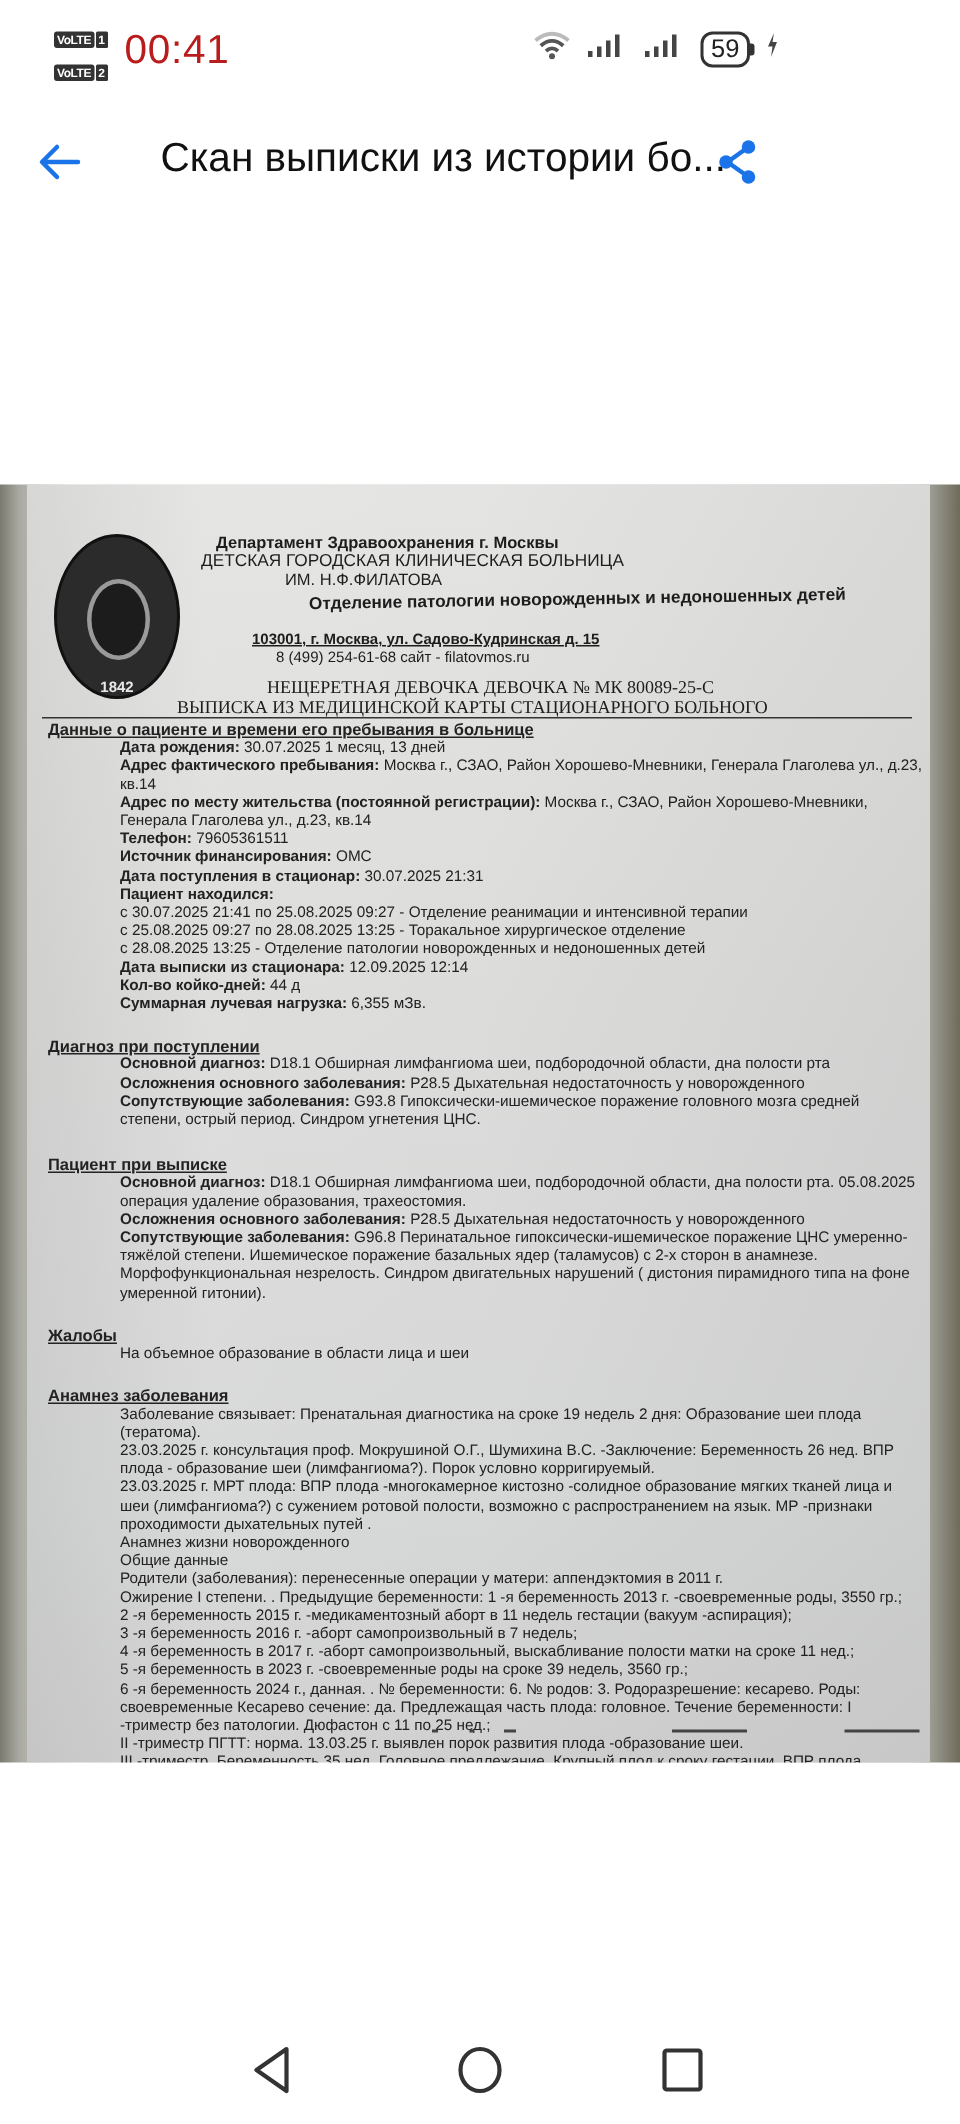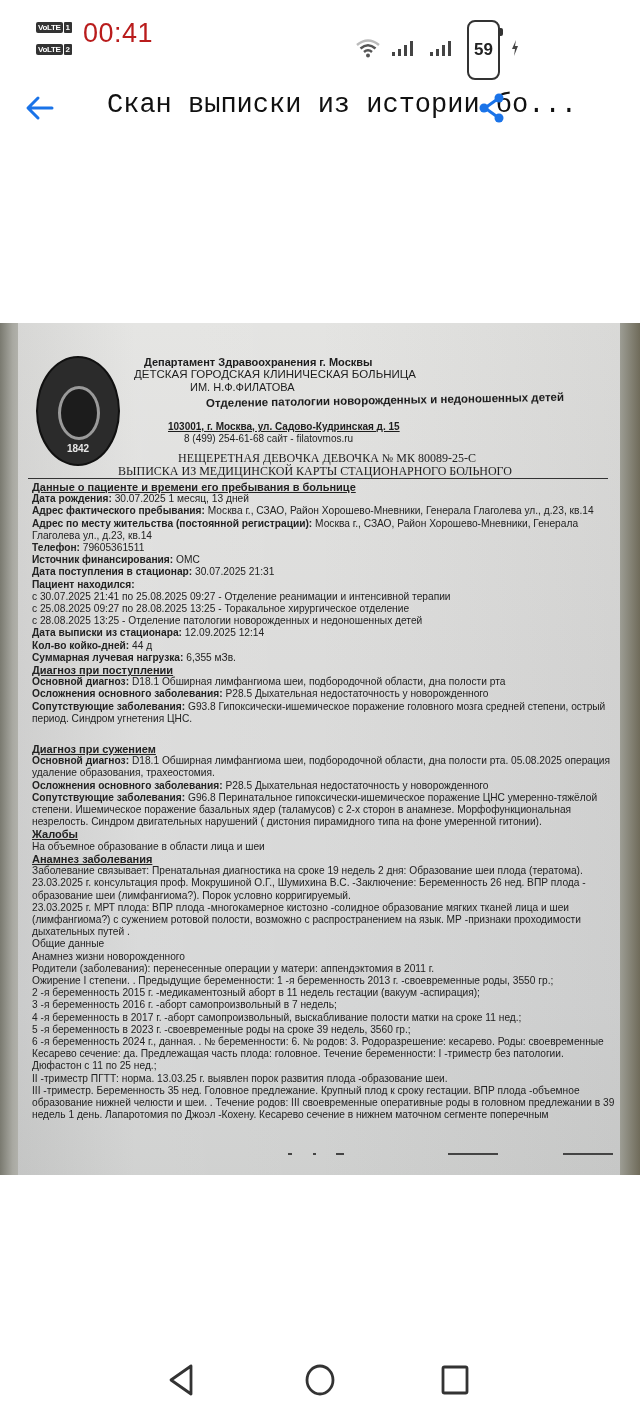--- a/index.html
+++ b/index.html
@@ -3,43 +3,43 @@
 <meta charset="utf-8">
 <style>
   html, body { margin:0; padding:0; }
   body { width:640px; height:1416px; background:#ffffff; position:relative; overflow:hidden; font-family:"Liberation Sans", sans-serif; color:#111; }
   .status-bar { position:absolute; top:0; left:0; width:550px; height:70px; }
   .volte { position:absolute; left:36px; width:40px; height:13px; }
   .volte .tag { display:inline-block; background:#333; color:#fff; font-size:8px; font-weight:bold; padding:1px 2px; border-radius:2px; line-height:9px; letter-spacing:-0.3px; }
   .volte .num { display:inline-block; background:#333; color:#fff; font-size:8px; font-weight:bold; width:8px; text-align:center; border-radius:1px; margin-left:1px; line-height:11px; }
   .clock { position:absolute; left:83px; top:18px; font-size:27px; color:#b91c1c; letter-spacing:0.5px; }
   .status-right { position:absolute; right:30px; top:20px; display:flex; align-items:center; gap:10px; }
-  .battery { border:2px solid #333; border-radius:8px; font-size:17px; padding:18px 5px; line-height:20px; color:#222; font-weight:bold; position:relative; }
+  .battery { border:2px solid #333; border-radius:8px; font-size:17px; padding:0 5px; line-height:20px; color:#222; font-weight:normal; position:relative; }
   .battery::after { content:""; position:absolute; right:-5px; top:6px; width:3px; height:8px; background:#333; border-radius:0 2px 2px 0; }
-  .app-bar { position:absolute; top:78px; left:0; width:536px; height:60px;font-family:Liberation Mono, monospace; }
+  .app-bar { position:absolute; top:78px; left:0; width:536px; height:60px; }
   .back-btn { position:absolute; left:20px; top:10px; width:40px; height:40px; display:flex; align-items:center; justify-content:center; cursor:pointer; }
   .title { position:absolute; left:107px; top:12px; font-size:27px; color:#111; white-space:nowrap; }
   .share-btn { position:absolute; right:24px; top:10px; width:40px; height:40px; display:flex; align-items:center; justify-content:center; cursor:pointer; }
 
   .scan { position:absolute; left:0; top:323px; width:640px; height:852px; overflow:hidden;
     background: linear-gradient(90deg, #7a7a70 0%, #a9a9a2 2%, #d9d9d6 7%, #dedede 30%, #d2d3d3 55%, #c7cac9 80%, #b8bbb7 95%, #6f6b5a 100%); }
   .paper { position:absolute; left:18px; top:0; width:602px; height:852px;
     background: linear-gradient(180deg, #e4e4e2 0%, #dcdcdb 40%, #d6d7d7 80%, #cfd0cf 100%); }
   .paper-shade { position:absolute; inset:0; background: linear-gradient(90deg, rgba(120,120,120,0.12) 0%, rgba(255,255,255,0.05) 20%, rgba(0,0,0,0) 50%, rgba(120,120,120,0.1) 100%); pointer-events:none; }
   .logo { position:absolute; left:18px; top:33px; width:80px; height:106px; border-radius:50%; background:#2b2b2b; border:2px solid #111; display:flex; flex-direction:column; align-items:center; justify-content:flex-end; }
   .logo .inner { position:absolute; left:20px; top:28px; width:36px; height:48px; border-radius:50%; border:3px solid #9a9a9a; background:#1c1c1c; }
-  .logo .year { color:#e8e8e8; font-size:10px; font-weight:bold; margin-bottom:10px; position:relative; z-index:1; }
+  .logo .year { color:#e8e8e8; font-size:10px; font-weight:bold; position:relative; z-index:1; }
   .hdr { position:absolute; font-size:11px; color:#1d1d1d; white-space:nowrap; }
   .b { font-weight:bold; }
   .serif { font-family:"Liberation Serif", serif; }
   .rule { position:absolute; left:10px; width:580px; height:1px; background:#333; }
   .body-text { position:absolute; left:14px; top:158px; width:584px; font-size:10.2px; line-height:12.2px; color:#222; }
-  .body-text .sec { font-weight:bold; text-decoration:underline; font-size:11px; margin-top:0; }
+  .body-text .sec { font-weight:bold; text-decoration:underline; font-size:11px; margin-top:16px; }
   .body-text .sec.first { margin-top:0; }
-  .body-text .ln { white-space:normal; }
+  .body-text .ln { white-space:normal;margin-left:48px; }
   .body-text .lbl { font-weight:bold; }
   .footer-marks { position:absolute; bottom:18px; left:0; width:100%; height:4px; }
   .footer-marks span { position:absolute; height:2px; background:#444; }
 
   .nav-bar { position:absolute; left:0; top:1340px; width:640px; height:76px; }
   .nav-btn { position:absolute; top:18px; width:44px; height:44px; display:flex; align-items:center; justify-content:center; cursor:pointer; }
 </style>
 </head>
 <body>
 
@@ -136,34 +136,34 @@
       <div class="ln">с 28.08.2025 13:25 - Отделение патологии новорожденных и недоношенных детей</div>
       <div class="ln"><span class="lbl">Дата выписки из стационара:</span> <span>12.09.2025 12:14</span></div>
       <div class="ln"><span class="lbl">Кол-во койко-дней:</span> <span>44 д</span></div>
       <div class="ln"><span class="lbl">Суммарная лучевая нагрузка:</span> <span>6,355 мЗв.</span></div>
 
       <div class="sec">Диагноз при поступлении</div>
       <div class="ln"><span class="lbl">Основной диагноз:</span> <span>D18.1 Обширная лимфангиома шеи, подбородочной области, дна полости рта</span></div>
       <div class="ln"><span class="lbl">Осложнения основного заболевания:</span> <span>P28.5 Дыхательная недостаточность у новорожденного</span></div>
       <div class="ln"><span class="lbl">Сопутствующие заболевания:</span> <span>G93.8 Гипоксически-ишемическое поражение головного мозга средней степени, острый период. Синдром угнетения ЦНС.</span></div>
 
-      <div class="sec" style="margin-top:18px;">Диагноз при сужением</div>
+      <div class="sec" style="margin-top:18px;">Пациент при выписке</div>
       <div class="ln"><span class="lbl">Основной диагноз:</span> <span>D18.1 Обширная лимфангиома шеи, подбородочной области, дна полости рта. 05.08.2025 операция удаление образования, трахеостомия.</span></div>
       <div class="ln"><span class="lbl">Осложнения основного заболевания:</span> <span>P28.5 Дыхательная недостаточность у новорожденного</span></div>
       <div class="ln"><span class="lbl">Сопутствующие заболевания:</span> <span>G96.8 Перинатальное гипоксически-ишемическое поражение ЦНС умеренно-тяжёлой степени. Ишемическое поражение базальных ядер (таламусов) с 2-х сторон в анамнезе. Морфофункциональная незрелость. Синдром двигательных нарушений ( дистония пирамидного типа на фоне умеренной гитонии).</span></div>
 
       <div class="sec">Жалобы</div>
       <div class="ln">На объемное образование в области лица и шеи</div>
 
       <div class="sec">Анамнез заболевания</div>
       <div class="ln">Заболевание связывает: Пренатальная диагностика на сроке 19 недель 2 дня: Образование шеи плода (тератома).</div>
       <div class="ln">23.03.2025 г. консультация проф. Мокрушиной О.Г., Шумихина В.С. -Заключение: Беременность 26 нед. ВПР плода - образование шеи (лимфангиома?). Порок условно корригируемый.</div>
       <div class="ln">23.03.2025 г. МРТ плода: ВПР плода -многокамерное кистозно -солидное образование мягких тканей лица и шеи (лимфангиома?) с сужением ротовой полости, возможно с распространением на язык. МР -признаки проходимости дыхательных путей .</div>
+      <div class="ln">Анамнез жизни новорожденного</div>
       <div class="ln">Общие данные</div>
-      <div class="ln">Анамнез жизни новорожденного</div>
       <div class="ln">Родители (заболевания): перенесенные операции у матери: аппендэктомия в 2011 г.</div>
       <div class="ln">Ожирение I степени. . Предыдущие беременности: 1 -я беременность 2013 г. -своевременные роды, 3550 гр.;</div>
       <div class="ln">2 -я беременность 2015 г. -медикаментозный аборт в 11 недель гестации (вакуум -аспирация);</div>
       <div class="ln">3 -я беременность 2016 г. -аборт самопроизвольный в 7 недель;</div>
       <div class="ln">4 -я беременность в 2017 г. -аборт самопроизвольный, выскабливание полости матки на сроке 11 нед.;</div>
       <div class="ln">5 -я беременность в 2023 г. -своевременные роды на сроке 39 недель, 3560 гр.;</div>
       <div class="ln">6 -я беременность 2024 г., данная. . № беременности: 6. № родов: 3. Родоразрешение: кесарево. Роды: своевременные Кесарево сечение: да. Предлежащая часть плода: головное. Течение беременности: I -триместр без патологии. Дюфастон с 11 по 25 нед.;</div>
       <div class="ln">II -триместр ПГТТ: норма. 13.03.25 г. выявлен порок развития плода -образование шеи.</div>
       <div class="ln">III -триместр. Беременность 35 нед. Головное предлежание. Крупный плод к сроку гестации. ВПР плода -объемное образование нижней челюсти и шеи. . Течение родов: III своевременные оперативные роды в головном предлежании в 39 недель 1 день. Лапаротомия по Джоэл -Кохену. Кесарево сечение в нижнем маточном сегменте поперечным</div>
     </div>

